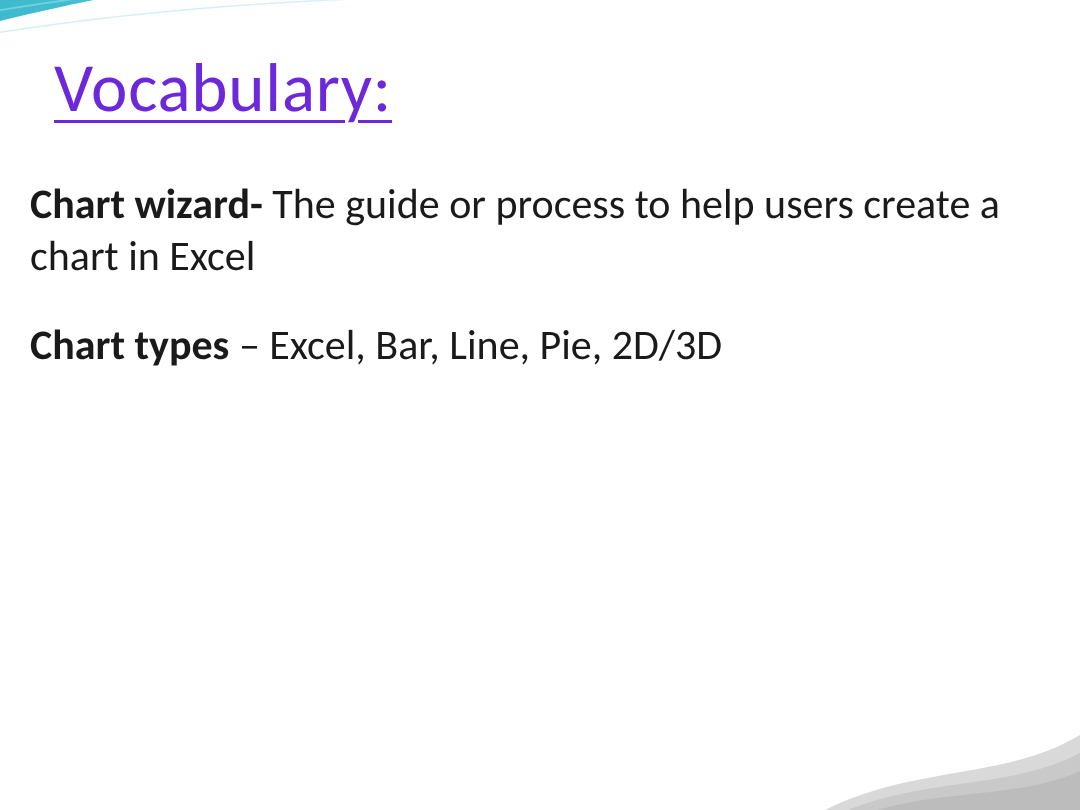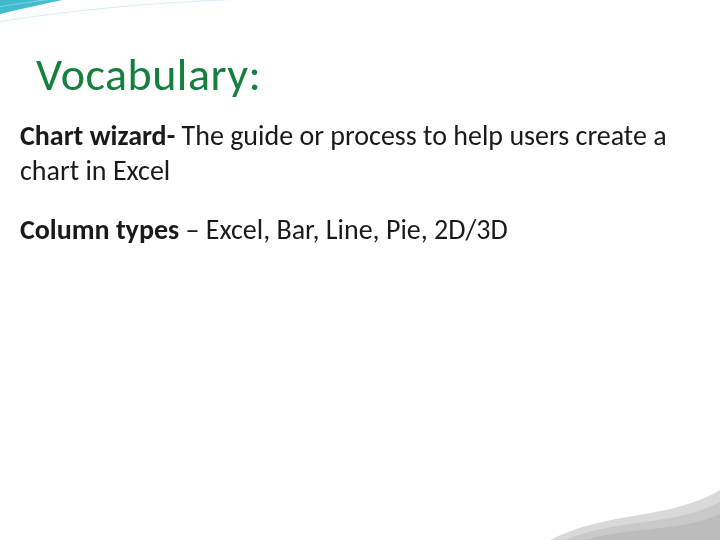--- a/index.html
+++ b/index.html
@@ -13,24 +13,25 @@
   }
   .swoosh{
     position:absolute;
     left:-60px;top:-60px;
     width:900px;height:160px;
     pointer-events:none;
   }
   .swoosh svg{width:100%;height:100%}
   .title{
     position:absolute;
-    left:36px;top:46px;
+    left:36px;top:31px;
     font-size:46px;
-    color:#15803d;
+    color:#6d28d9;
     font-weight:400;
+    text-decoration:underline;
     text-underline-offset:6px;
     text-decoration-thickness:2px;
     letter-spacing:0.5px;
   }
   .content{
     position:absolute;
     left:20px;top:118px;
     width:680px;
     font-size:28px;
     line-height:1.25;
@@ -65,21 +66,21 @@
   </svg>
 </div>
 
 <div class="title">Vocabulary:</div>
 
 <div class="content">
   <div class="entry">
     <span class="term">Chart wizard-</span><span class="def"> The guide or process to help users create a chart in Excel</span>
   </div>
   <div class="entry">
-    <span class="term">Column types</span><span class="def"> – Excel, Bar, Line, Pie, 2D/3D</span>
+    <span class="term">Chart types</span><span class="def"> – Excel, Bar, Line, Pie, 2D/3D</span>
   </div>
 </div>
 
 <div class="corner">
   <svg viewBox="0 0 170 80" preserveAspectRatio="none">
     <path d="M0,80 C60,50 120,60 170,30 L170,80 Z" fill="#d9d9d9"></path>
     <path d="M15,80 C70,58 125,66 170,42 L170,80 Z" fill="#c9c9c9"></path>
     <path d="M35,80 C85,66 130,72 170,54 L170,80 Z" fill="#bcbcbc"></path>
   </svg>
 </div>

